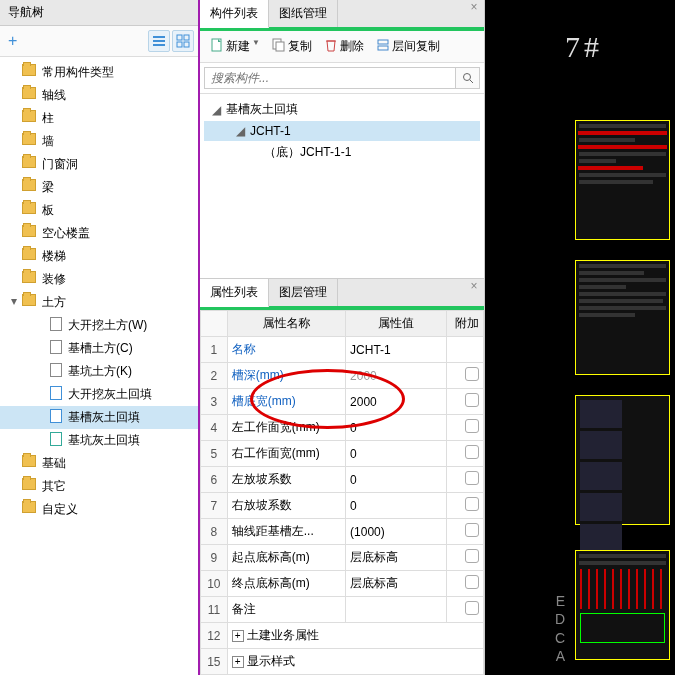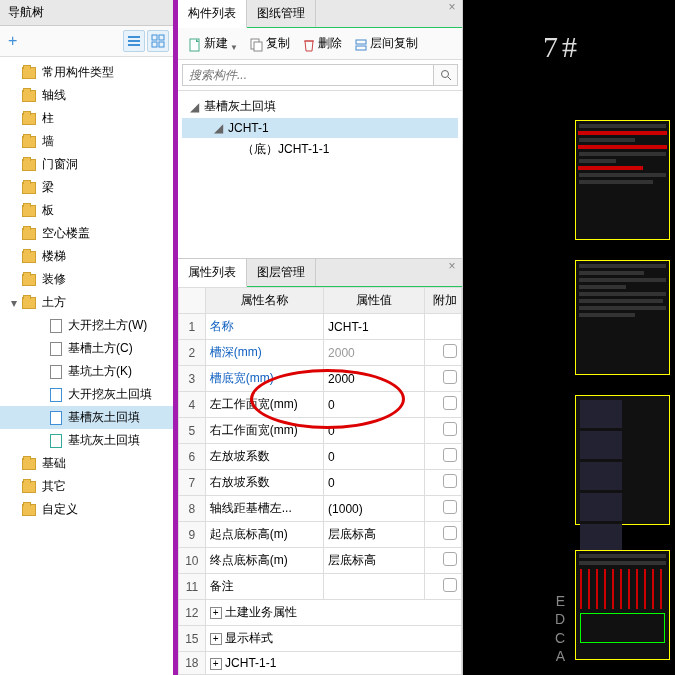--- a/index.html
+++ b/index.html
@@ -1,42 +1,42 @@
 <!DOCTYPE html>
 <html><head>
 <meta charset="utf-8">
 <style>
 *{box-sizing:border-box;margin:0;padding:0;font-family:"Microsoft YaHei",Arial,sans-serif;font-size:12px}
 body{width:675px;height:675px;background:#eee;display:flex;overflow:hidden}
-.left-panel{width:178px;background:#fff;border-right:5px solid #a21caf;display:flex;flex-direction:column}
+.left-panel{width:200px;background:#fff;border-right:2px solid #a21caf;display:flex;flex-direction:column}
 .nav-header{background:#e8e8e8;padding:4px 8px;border-bottom:1px solid #ccc;display:flex;align-items:center;justify-content:space-between}
 .nav-toolbar{background:#fafafa;padding:4px;border-bottom:1px solid #ddd;display:flex;justify-content:space-between;align-items:center}
 .add-btn{color:#4090d8;font-size:16px;cursor:pointer;padding:0 4px}
 .view-btns{display:flex;gap:2px}
 .view-btn{width:22px;height:22px;border:1px solid #b8d4e8;background:#e8f2fa;display:flex;align-items:center;justify-content:center;cursor:pointer;border-radius:2px}
 .view-btn svg{width:14px;height:14px}
 .nav-tree{flex:1;overflow-y:auto;padding:4px 0}
-.tree-item{display:flex;align-items:center;padding:3px 4px 3px 8px;cursor:pointer}
+.tree-item{display:flex;padding:3px 4px 3px 8px;cursor:pointer}
 .tree-item.l1{padding-left:8px}
 .tree-item.l2{padding-left:50px}
 .tree-item.selected{background:#cce5f5}
 .folder-icon{width:14px;height:12px;background:#f0c050;border:1px solid #d0a030;margin-right:6px;flex-shrink:0;position:relative}
 .folder-icon:before{content:"";position:absolute;top:-3px;left:0;width:6px;height:3px;background:#f0c050;border:1px solid #d0a030;border-bottom:none}
 .doc-icon{width:12px;height:14px;border:1px solid #888;background:#fff;margin-right:6px;flex-shrink:0}
 .doc-icon.blue{border-color:#4090d8}
 .doc-icon.green{border-color:#3a9}
 .doc-icon.orange{border-color:#e80}
 .expand{width:12px;margin-right:2px;color:#666;text-align:center}
 .mid-panel{width:285px;background:#fff;display:flex;flex-direction:column;border-right:1px solid #ccc}
-.tabs{display:flex;background:#e8e8e8;border-bottom:1px solid #22c55e}
+.tabs{display:flex;background:#e8e8e8;border-bottom:4px solid #22c55e}
 .tab{padding:5px 10px;cursor:pointer;border-right:1px solid #ccc}
 .tab.active{background:#fff;border-bottom:1px solid #fff;margin-bottom:-1px}
 .close-x{margin-left:auto;width:20px;text-align:center;cursor:pointer;color:#888}
 .toolbar{display:flex;background:#fafafa;border-bottom:1px solid #ddd;padding:4px}
-.tool-btn{display:flex;align-items:flex-end;padding:3px 6px;cursor:pointer;gap:2px}
+.tool-btn{display:flex;align-items:flex-start;padding:3px 6px;cursor:pointer;gap:2px}
 .tool-icon{width:14px;height:14px}
 .search-bar{display:flex;padding:4px;border-bottom:1px solid #ddd}
 .search-input{flex:1;border:1px solid #ccc;padding:3px 6px;font-style:italic;color:#ef4444}
 .search-btn{width:24px;border:1px solid #ccc;border-left:none;background:#fafafa;cursor:pointer;display:flex;align-items:center;justify-content:center}
 .comp-tree{flex:1;overflow-y:auto;padding:4px}
 .ct-item{padding:3px 4px;cursor:pointer;display:flex;align-items:center}
 .ct-item.l0{padding-left:8px}
 .ct-item.l1{padding-left:32px}
 .ct-item.l2{padding-left:60px}
 .ct-item.selected{background:#cce5f5}
@@ -328,24 +328,20 @@
             <td class="pa"><span class="chk"></span></td>
           </tr>
           <tr>
             <td class="rn">12</td>
             <td class="pn" colspan="3"><span class="exp-box">+</span> <span>土建业务属性</span></td>
           </tr>
           <tr>
             <td class="rn">15</td>
             <td class="pn" colspan="3"><span class="exp-box">+</span> <span>显示样式</span></td>
           </tr>
-          <tr>
-            <td class="rn">18</td>
-            <td class="pn" colspan="3"><span class="exp-box">+</span> <span>JCHT-1-1</span></td>
-          </tr>
         </tbody>
     </table>
   </div>
 </div>
 
 <div class="right-panel">
   <div class="drawing-label">7#</div>
   <div class="thumb" style="top:120px;right:5px;width:95px;height:120px">
     <div class="bar"></div>
       <div class="redbar"></div>

